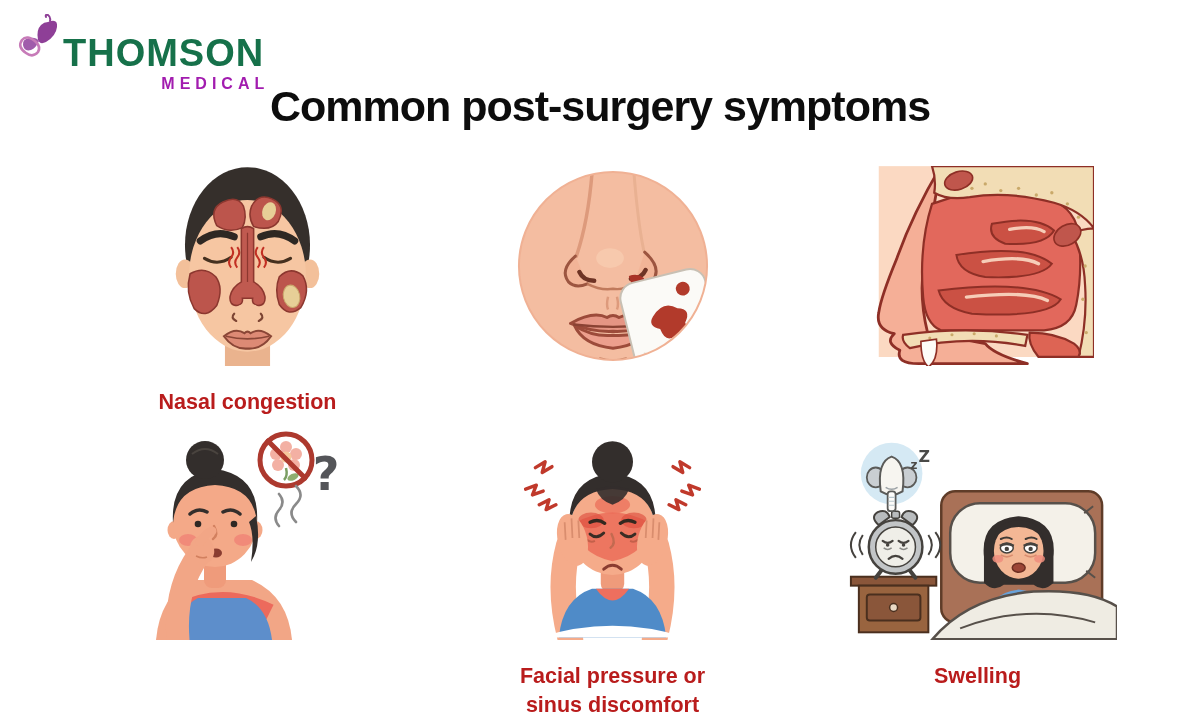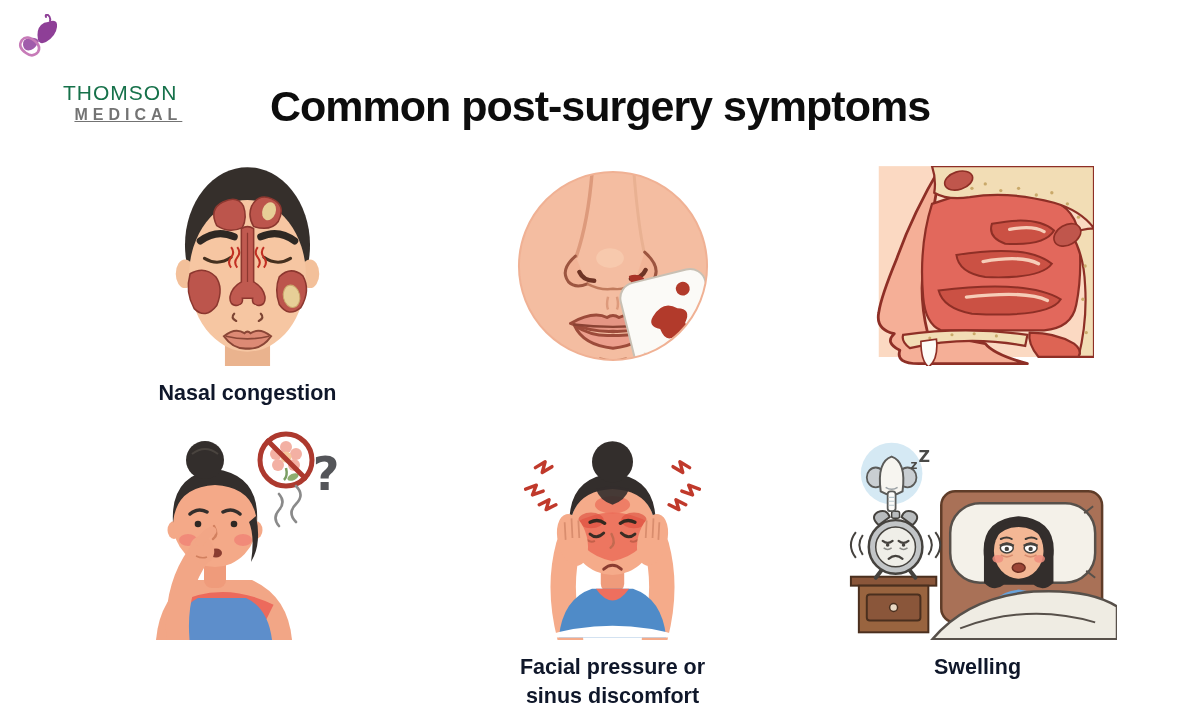--- a/index.html
+++ b/index.html
@@ -3,35 +3,35 @@
 <meta charset="utf-8">
 <style>
   html,body{margin:0;padding:0;background:#fff;}
   .canvas{
     position:relative;width:1200px;height:720px;background:#ffffff;
     font-family:"Liberation Sans",sans-serif;overflow:hidden;
   }
   
   .logo{position:absolute;left:18px;top:14px;display:flex;align-items:flex-start;}
   .logo-text{display:flex;flex-direction:column;align-items:flex-end;margin-top:20px;margin-left:3px;}
-  .logo-name{font-size:21px;font-weight:400;letter-spacing:1px;line-height:1;color:#16714a;margin-top:48px;}
-  .logo-sub{font-size:16px;font-weight:700;letter-spacing:5px;line-height:1;margin-top:4px;color:#737373;margin-right:-5px;text-decoration:underline;}
+  .logo-name{font-size:38px;font-weight:700;letter-spacing:1px;line-height:1;color:#16714a;}
+  .logo-sub{font-size:16px;font-weight:700;letter-spacing:5px;line-height:1;margin-top:4px;color:#a21caf;margin-right:-5px;}
   
   .title{
     position:absolute;left:0;right:0;top:82px;text-align:center;
     font-size:43px;font-weight:700;letter-spacing:-1px;color:#0d0d0d;
   }
   
   .cell{position:absolute;width:365px;display:flex;flex-direction:column;align-items:center;}
   .c1{left:65px}.c2{left:430px}.c3{left:795px}
   .r1{top:152px}.r2{top:428px}
   .art{height:214px;display:flex;align-items:flex-end;justify-content:center;}
   .r2 .art{height:212px;}
   .label{
-    margin-top:13px;font-size:21.5px;font-weight:700;color:#0f172a;
+    margin-top:22px;font-size:21.5px;font-weight:700;color:#b91c1c;
     text-align:center;line-height:1.36;white-space:pre-line;
   }
 </style>
 </head>
 <body>
 
 <div class="canvas">
 
   <div class="logo">
     <svg width="42" height="50" viewBox="0 0 42 50">

